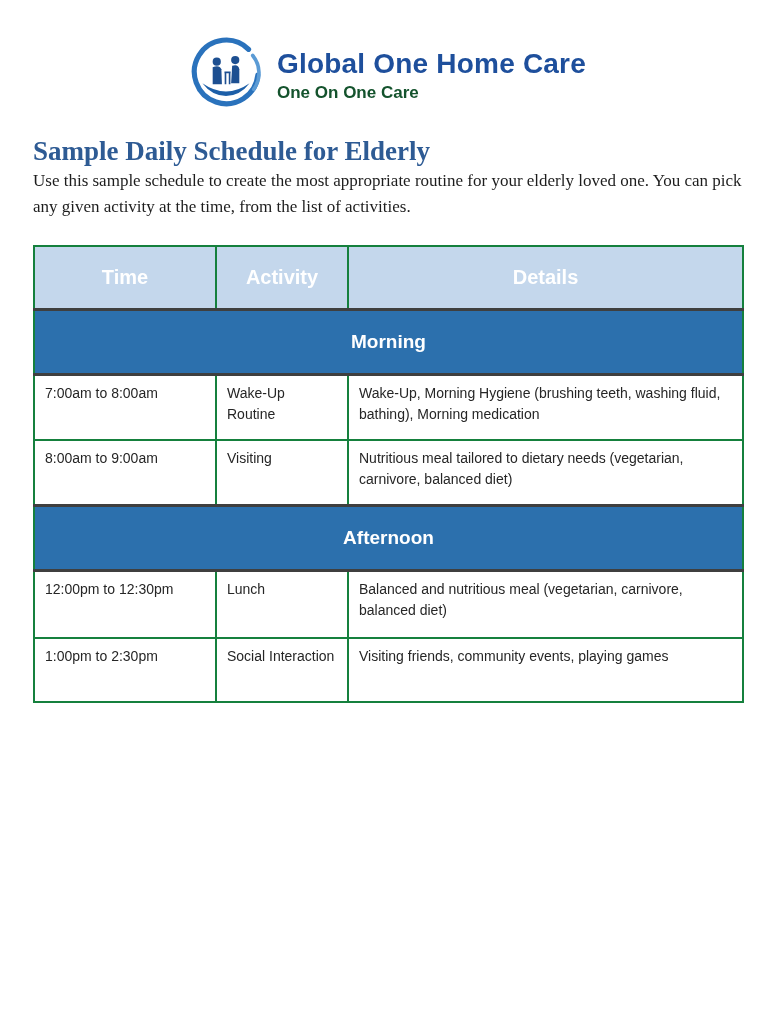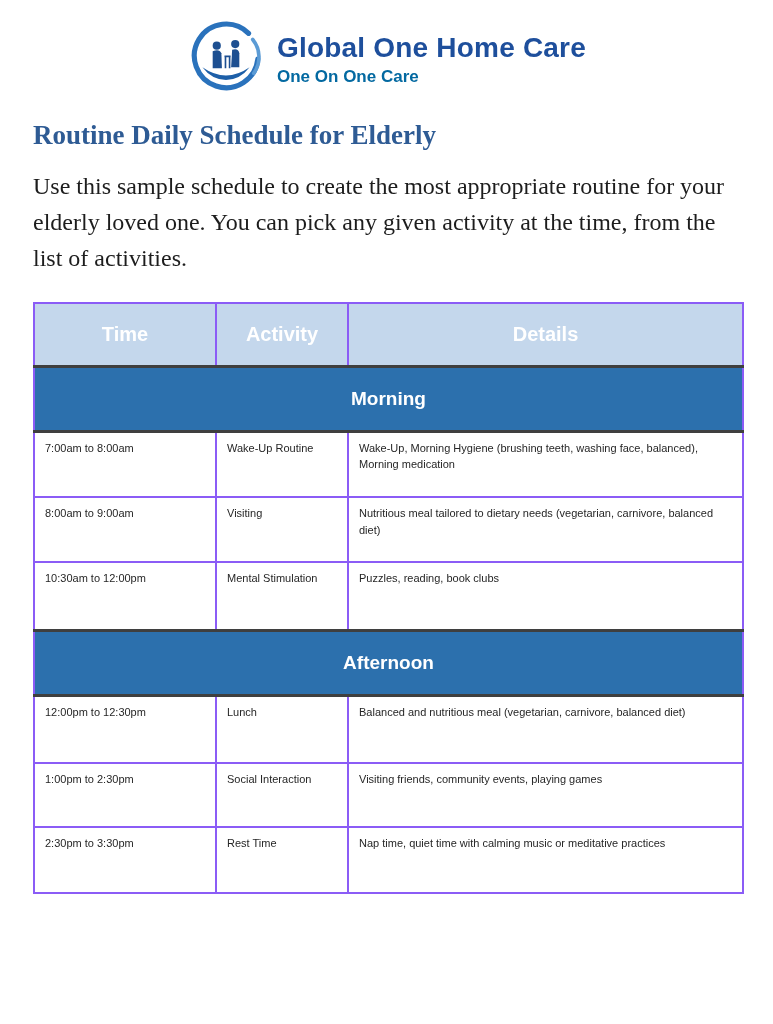--- a/index.html
+++ b/index.html
@@ -7,65 +7,65 @@
     width:773px; height:1024px;
     font-family:"Liberation Sans", sans-serif;
     color:#262626;
     overflow:hidden;
   }
   .page { width:773px; height:1024px; background:#fff; box-sizing:border-box; }
 
   
   .logo-row {
     display:flex; justify-content:center; align-items:center;
-    gap:12px; padding-top:20px;
+    gap:12px; padding-top:36px;
   }
   .logo-mark { width:78px; height:78px; flex:0 0 auto; }
   .logo-text { display:flex; flex-direction:column; }
   .logo-name {
     font-size:28px; font-weight:bold; color:#1e4f9c; letter-spacing:0.2px;
   }
   .logo-tagline {
-    font-size:17px; font-weight:600; color:#0369a1; margin-top:3px;
+    font-size:17px; font-weight:600; color:#14532d; margin-top:3px;
   }
 
   
   .content { padding:0 31px 0 33px; }
   .doc-title {
     font-family:"Liberation Serif", serif;
     font-size:27px; font-weight:bold; color:#2e5b94;
     margin:22px 0 0 0;
   }
   .doc-intro {
     font-family:"Liberation Serif", serif;
-    font-size:24px; line-height:1.5; color:#1d1d1d;
-    margin:17px 0 0 0; max-width:712px;
+    font-size:17px; line-height:1.5; color:#1d1d1d;
+    margin:1px 0 0 0; max-width:712px;
   }
 
   
   table.schedule {
     border-collapse:collapse; table-layout:fixed;
     width:709px; margin-top:26px;
   }
-  .schedule th, .schedule td { border:2px solid #8b5cf6; box-sizing:border-box; }
+  .schedule th, .schedule td { border:2px solid #15803d; box-sizing:border-box; }
   .schedule thead th {
     background:#c4d7ec; color:#ffffff;
     font-size:20px; font-weight:bold; text-align:center;
     height:63px; border-bottom:3px solid #3f3f3f;
   }
   tr.section-row td {
     background:#2c70ad; color:#ffffff;
     font-size:19px; font-weight:bold; text-align:center;
     height:65px;
     border-top:3px solid #3f3f3f; border-bottom:3px solid #3f3f3f;
   }
   td.cell {
     background:#ffffff; vertical-align:top;
     padding:7px 12px 8px 10px;
-    font-size:11px; line-height:1.5; color:#262626;
+    font-size:14px; line-height:1.5; color:#262626;
   }
 </style>
 </head>
 <body>
 
 <div class="page">
 
   <div class="logo-row">
     <span class="logo-mark">
       <svg viewBox="0 0 76 76" width="78" height="78" aria-hidden="true">
@@ -80,21 +80,21 @@
       </svg>
     </span>
     <span class="logo-text">
       <span class="logo-name">Global One Home Care</span>
       <span class="logo-tagline">One On One Care</span>
     </span>
   </div>
 
   <div class="content">
 
-    <h1 class="doc-title">Routine Daily Schedule for Elderly</h1>
+    <h1 class="doc-title">Sample Daily Schedule for Elderly</h1>
 
     <p class="doc-intro">Use this sample schedule to create the most appropriate routine for your elderly loved one. You can pick any given activity at the time, from the list of activities.</p>
 
     <table class="schedule">
       <colgroup>
         <col style="width:182px">
         <col style="width:132px">
         <col style="width:395px">
       </colgroup>
       <thead>
@@ -104,47 +104,37 @@
           <th>Details</th>
         </tr>
       </thead>
       <tbody>
         <tr class="section-row">
           <td colspan="3">Morning</td>
         </tr>
         <tr style="height:66px">
           <td class="cell">7:00am to 8:00am</td>
           <td class="cell">Wake-Up Routine</td>
-          <td class="cell">Wake-Up, Morning Hygiene (brushing teeth, washing face, balanced), Morning medication</td>
+          <td class="cell">Wake-Up, Morning Hygiene (brushing teeth, washing fluid, bathing), Morning medication</td>
         </tr>
         <tr style="height:65px">
           <td class="cell">8:00am to 9:00am</td>
           <td class="cell">Visiting</td>
           <td class="cell">Nutritious meal tailored to dietary needs (vegetarian, carnivore, balanced diet)</td>
-        </tr>
-        <tr style="height:68px">
-          <td class="cell">10:30am to 12:00pm</td>
-          <td class="cell">Mental Stimulation</td>
-          <td class="cell">Puzzles, reading, book clubs</td>
         </tr>
         <tr class="section-row">
           <td colspan="3">Afternoon</td>
         </tr>
         <tr style="height:68px">
           <td class="cell">12:00pm to 12:30pm</td>
           <td class="cell">Lunch</td>
           <td class="cell">Balanced and nutritious meal (vegetarian, carnivore, balanced diet)</td>
         </tr>
         <tr style="height:64px">
           <td class="cell">1:00pm to 2:30pm</td>
           <td class="cell">Social Interaction</td>
           <td class="cell">Visiting friends, community events, playing games</td>
         </tr>
-        <tr style="height:66px">
-          <td class="cell">2:30pm to 3:30pm</td>
-          <td class="cell">Rest Time</td>
-          <td class="cell">Nap time, quiet time with calming music or meditative practices</td>
-        </tr>
       </tbody>
     </table>
 
   </div>
 </div>
 
 </body></html>

